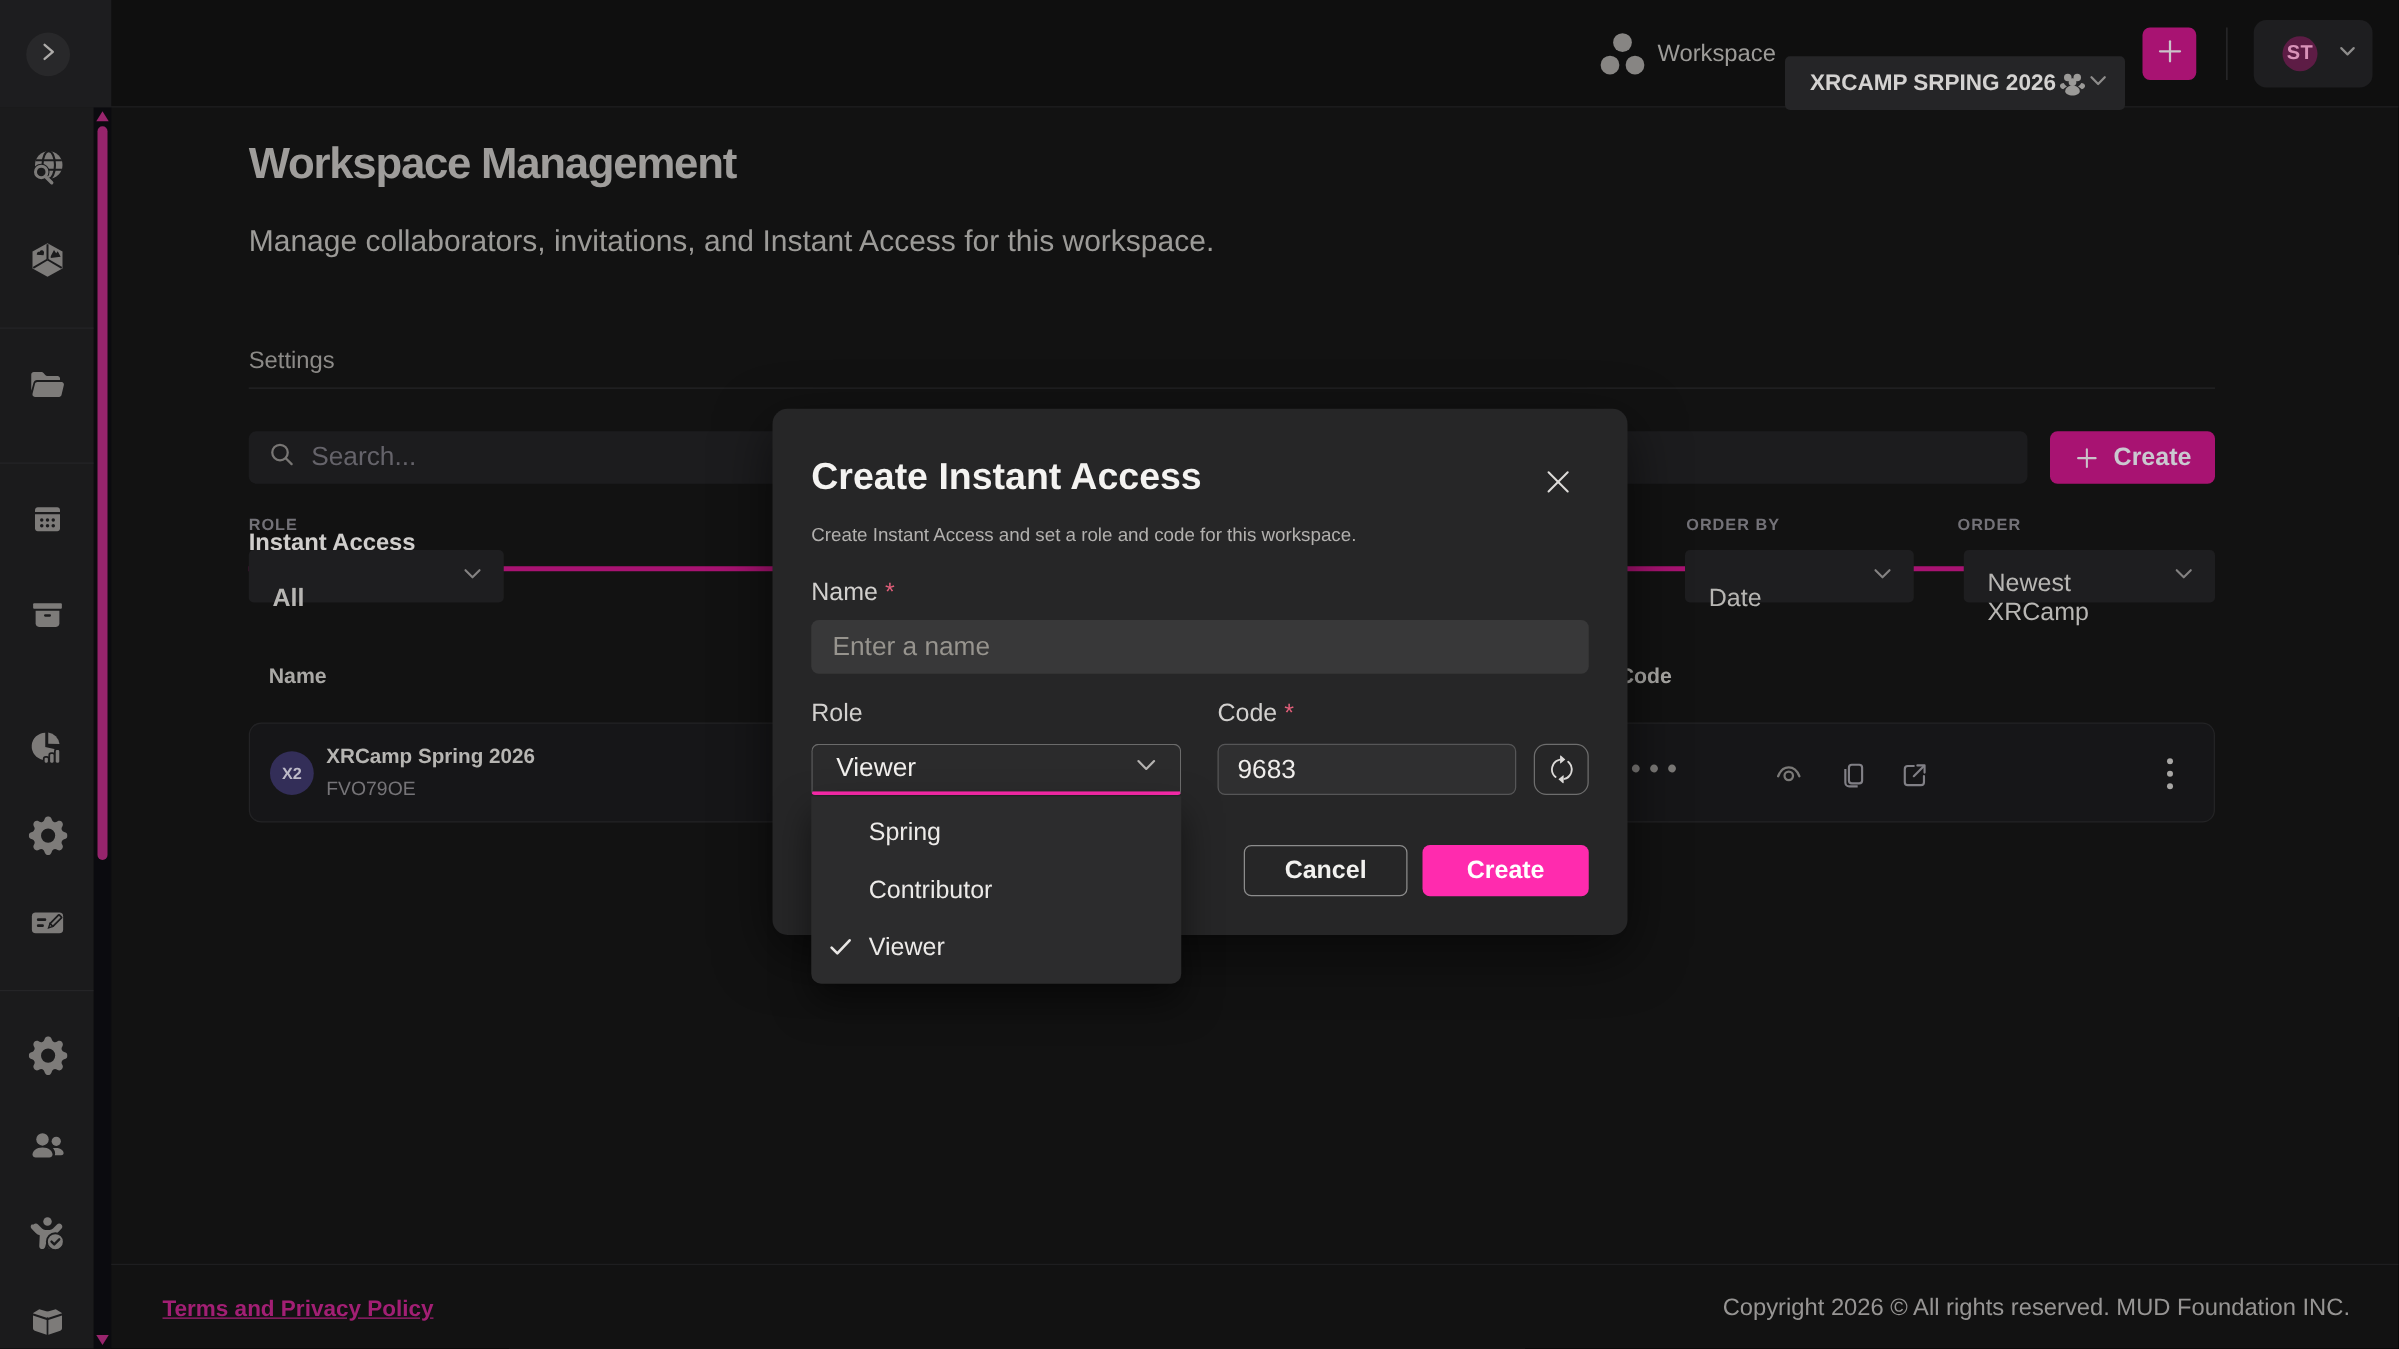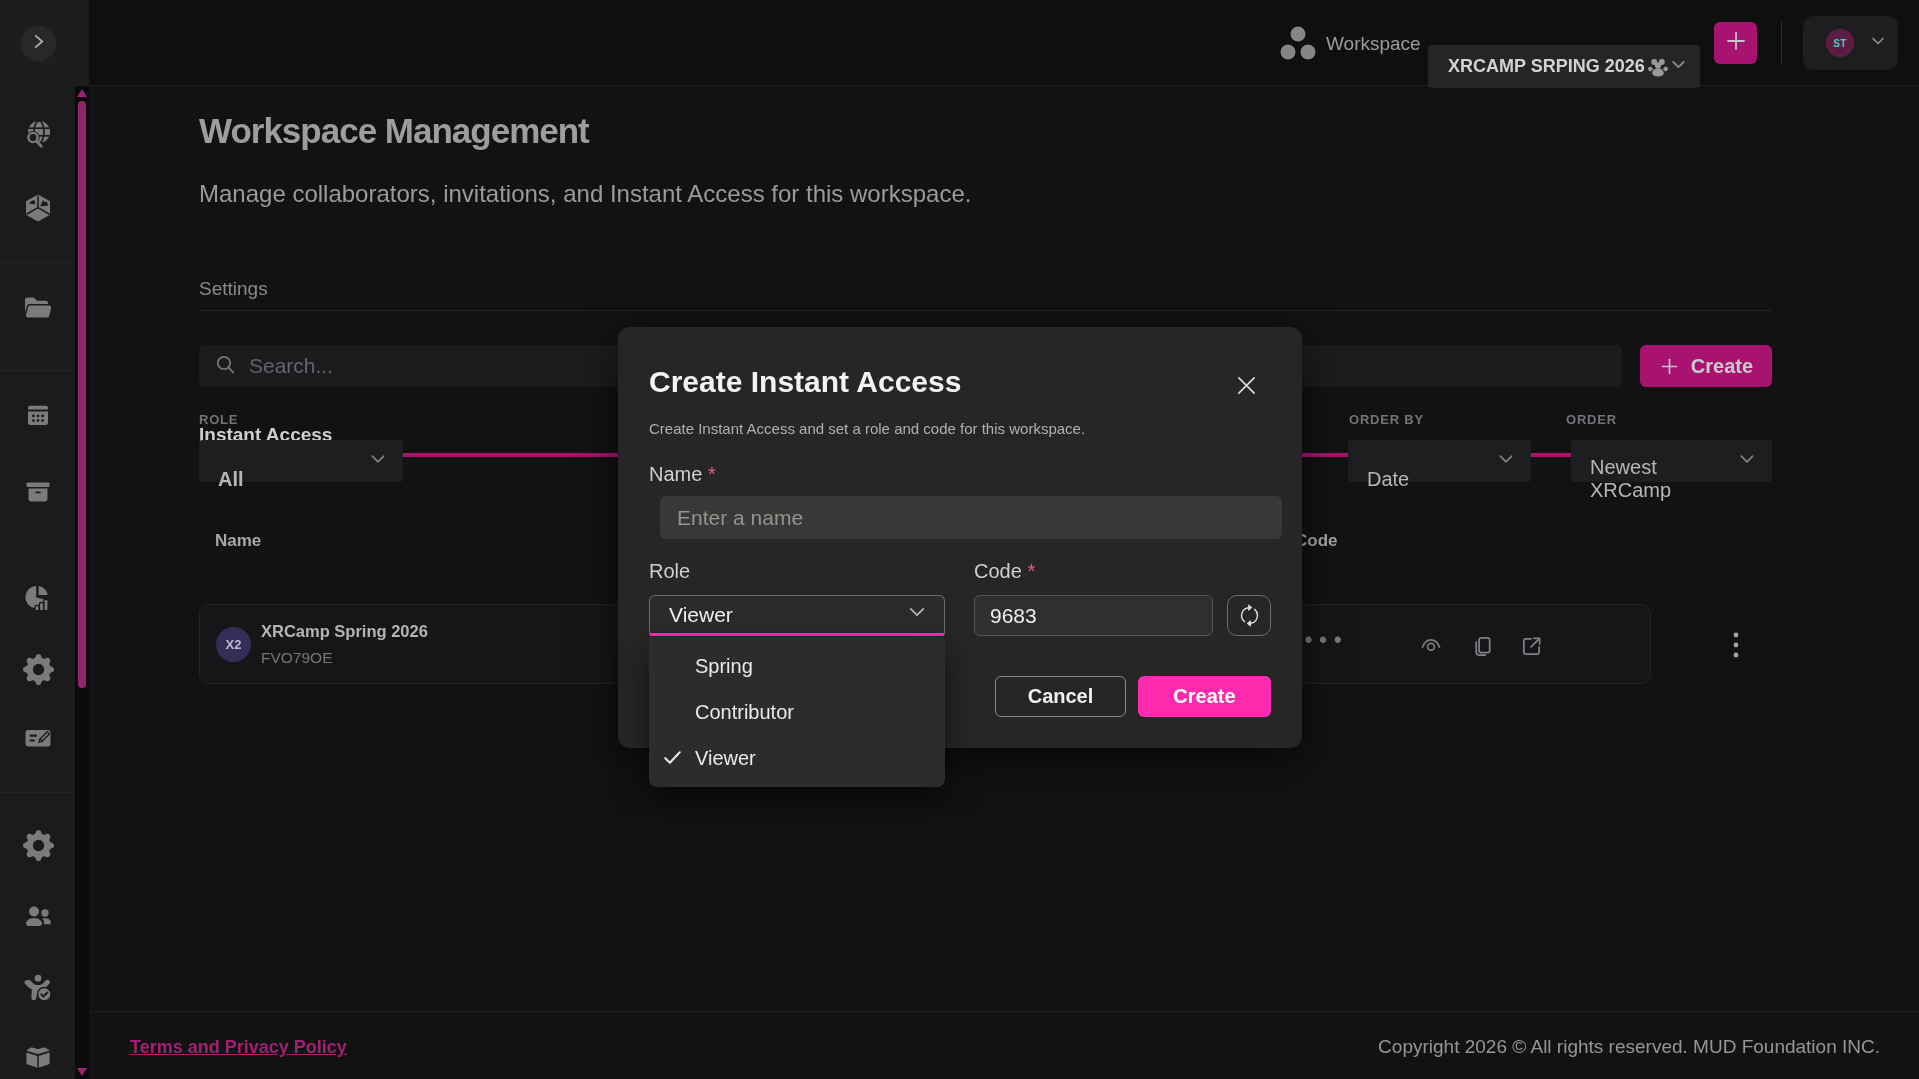--- a/index.html
+++ b/index.html
@@ -17,21 +17,21 @@
   .collapse-btn { left:21px; top:26px; width:35px; height:35px; border-radius:50%; background:#2f2f31; display:flex; align-items:center; justify-content:center; cursor:pointer; }
   .brand-logo { left:1280px; top:24px; width:38px; height:38px; }
   .brand-label { left:1326px; top:33px; font-size:19px; color:#b4b2af; }
   .ws-select { left:1428px; top:21px; width:272px; height:43px; background:#2b2b2d; border-radius:4px; display:flex; align-items:center; padding:0 14px 0 20px; cursor:pointer;margin-top:24px; }
   .ws-select-text { font-size:18px; font-weight:bold; color:#f4f2f0; white-space:nowrap; }
   .ws-emoji { width:24px; height:24px; margin-left:1px; flex:0 0 auto; }
   .ws-chevron { margin-left:auto; flex:0 0 auto; }
   .add-btn { left:1714px; top:22px; width:43px; height:42px; background:#C21684; border-radius:6px; display:flex; align-items:center; justify-content:center; cursor:pointer; }
   .topbar-sep { left:1781px; top:22px; width:1px; height:42px; background:#353537; }
   .user-btn { left:1803px; top:16px; width:95px; height:54px; background:#232325; border-radius:10px; display:flex; align-items:center; padding:0 12px 0 23px; cursor:pointer; }
-  .user-avatar { width:28px; height:28px; border-radius:50%; background:#6b2150; color:#5eead4; font-size:10px; font-weight:bold; display:flex; align-items:center; justify-content:center; letter-spacing:0.3px; }
+  .user-avatar { width:28px; height:28px; border-radius:50%; background:#6b2150; color:#f9a8d4; font-size:16px; font-weight:bold; display:flex; align-items:center; justify-content:center; letter-spacing:0.3px; }
   .user-chevron { margin-left:auto; }
 
   
   .sidebar { left:0; top:86px; width:75px; height:993px; background:#1f1f21; }
   .side-divider { position:absolute; left:0; width:75px; height:1px; background:#2b2b2d; }
   .side-item { position:absolute; left:22px; width:32px; height:32px; display:flex; align-items:center; justify-content:center; cursor:pointer; }
 
   
   .vscroll { left:75px; top:86px; width:14px; height:993px; background:#0d0d12; }
   .vscroll-up { position:absolute; left:2px; top:3px; width:0; height:0; border-left:5px solid transparent; border-right:5px solid transparent; border-bottom:8px solid #b02b7e; }
@@ -56,42 +56,42 @@
   .dd { height:42px; background:#232325; border-radius:4px; display:flex; align-items:center; padding:0 16px 0 19px; cursor:pointer; }
   .dd .dd-value { font-size:20px; color:#d3d1ce;margin-top:36px; }
   .dd .dd-chevron { margin-left:auto; }
   .dd-role { left:199px; top:440px; width:204px; }
   .dd-role .dd-value { font-weight:bold; }
   .dd-sort { left:1348px; top:440px; width:183px; }
   .dd-order { left:1571px; top:440px; width:201px; }
 
   .col-header { font-size:17px; font-weight:600; color:#c3c1be; }
 
-  .row-card { left:199px; top:604px; width:1452px; height:80px; background:#1a1a1c; border:1px solid #29292b; border-radius:10px; cursor:pointer; }
+  .row-card { left:199px; top:578px; width:1573px; height:80px; background:#1a1a1c; border:1px solid #29292b; border-radius:10px; cursor:pointer; }
   .row-avatar { position:absolute; left:16px; top:22px; width:35px; height:35px; border-radius:50%; background:#3b3566; color:#d9d6e6; font-size:13px; font-weight:bold; display:flex; align-items:center; justify-content:center; }
   .row-name { position:absolute; left:61px; top:17px; font-size:16.5px; font-weight:bold; color:#d2d0cd; }
   .row-code { position:absolute; left:61px; top:44px; font-size:15.5px; color:#88868a; }
   .masked-code { position:absolute; left:1090px; top:22px; font-size:23px; letter-spacing:6.5px; color:#8f8d8a; }
   .row-icon { position:absolute; top:28px; width:24px; height:24px; display:flex; align-items:center; justify-content:center; cursor:pointer; }
   .kebab-btn { position:absolute; left:1525px; top:24px; width:22px; height:32px; display:flex; align-items:center; justify-content:center; cursor:pointer; }
 
   
   .footer-divider { left:89px; top:1011px; width:1830px; height:1px; background:#232325; }
   .footer-link { left:130px; top:1037px; font-size:18px; font-weight:bold; color:#bb2486; text-decoration:underline; cursor:pointer; }
   .footer-copy { right:39px; top:1036px; font-size:19px; color:#aeacaa; }
 
   
   .backdrop { left:0; top:0; width:1919px; height:1079px; background:rgba(0,0,0,0.13); z-index:40; }
   .modal { left:618px; top:327px; width:684px; height:421px; background:#262627; border-radius:12px; box-shadow:0 14px 44px rgba(0,0,0,0.55); z-index:50; }
   .modal-title { position:absolute; left:31px; top:38px; font-size:30px; font-weight:bold; color:#f4f3f1; }
   .modal-close { position:absolute; display:flex; align-items:center; justify-content:center; cursor:pointer; z-index:60; }
   .modal-desc { position:absolute; left:31px; top:93px; font-size:15px; color:#b2b0ae; }
   .m-label { position:absolute; font-size:20px; color:#d2d0ce; }
   .req { color:#e25f7a; }
-  .name-input { position:absolute; left:42px; top:169px; width:622px; height:43px; background:#383839; border:none; border-radius:6px; outline:none; padding:0 17px; font-size:21px; font-family:inherit; color:#e8e6e4; }
+  .name-input { position:absolute; left:31px; top:169px; width:622px; height:43px; background:#383839; border:none; border-radius:6px; outline:none; padding:0 17px; font-size:21px; font-family:inherit; color:#e8e6e4; }
   .name-input::placeholder { color:#97948e; }
   .role-select { position:absolute; left:31px; top:268px; width:296px; height:41px; background:#2b2b2c; border:1px solid #6b6b6b; border-bottom:3px solid #FF2BAE; border-radius:6px 6px 3px 3px; display:flex; align-items:center; padding:0 17px 0 19px; cursor:pointer; }
   .role-select span { font-size:21px; color:#f1efed; }
   .role-select .sel-chevron { margin-left:auto; }
   .code-input { position:absolute; left:356px; top:268px; width:239px; height:41px; background:#2f2f30; border:1px solid #565657; border-radius:6px; outline:none; padding:0 15px; font-size:21px; font-family:inherit; color:#efedeb; }
   .refresh-btn { position:absolute; left:609px; top:268px; width:44px; height:41px; background:transparent; border:1px solid #6e6e6e; border-radius:10px; display:flex; align-items:center; justify-content:center; cursor:pointer; }
   .role-menu { position:absolute; left:31px; top:310px; width:296px; height:150px; background:#2c2c2d; border-radius:0 0 8px 8px; box-shadow:0 14px 30px rgba(0,0,0,0.5); padding-top:6px; z-index:70; }
   .role-option { position:relative; height:46px; display:flex; align-items:center; padding-left:46px; font-size:20px; color:#eceae8; cursor:pointer; }
   .role-option .check { position:absolute; left:13px; top:12px; }
   .modal-cancel { position:absolute; left:377px; top:349px; width:131px; height:41px; background:transparent; border:1px solid #8c8c8c; border-radius:6px; color:#f2f1ef; font-size:20px; font-weight:bold; font-family:inherit; cursor:pointer; }

